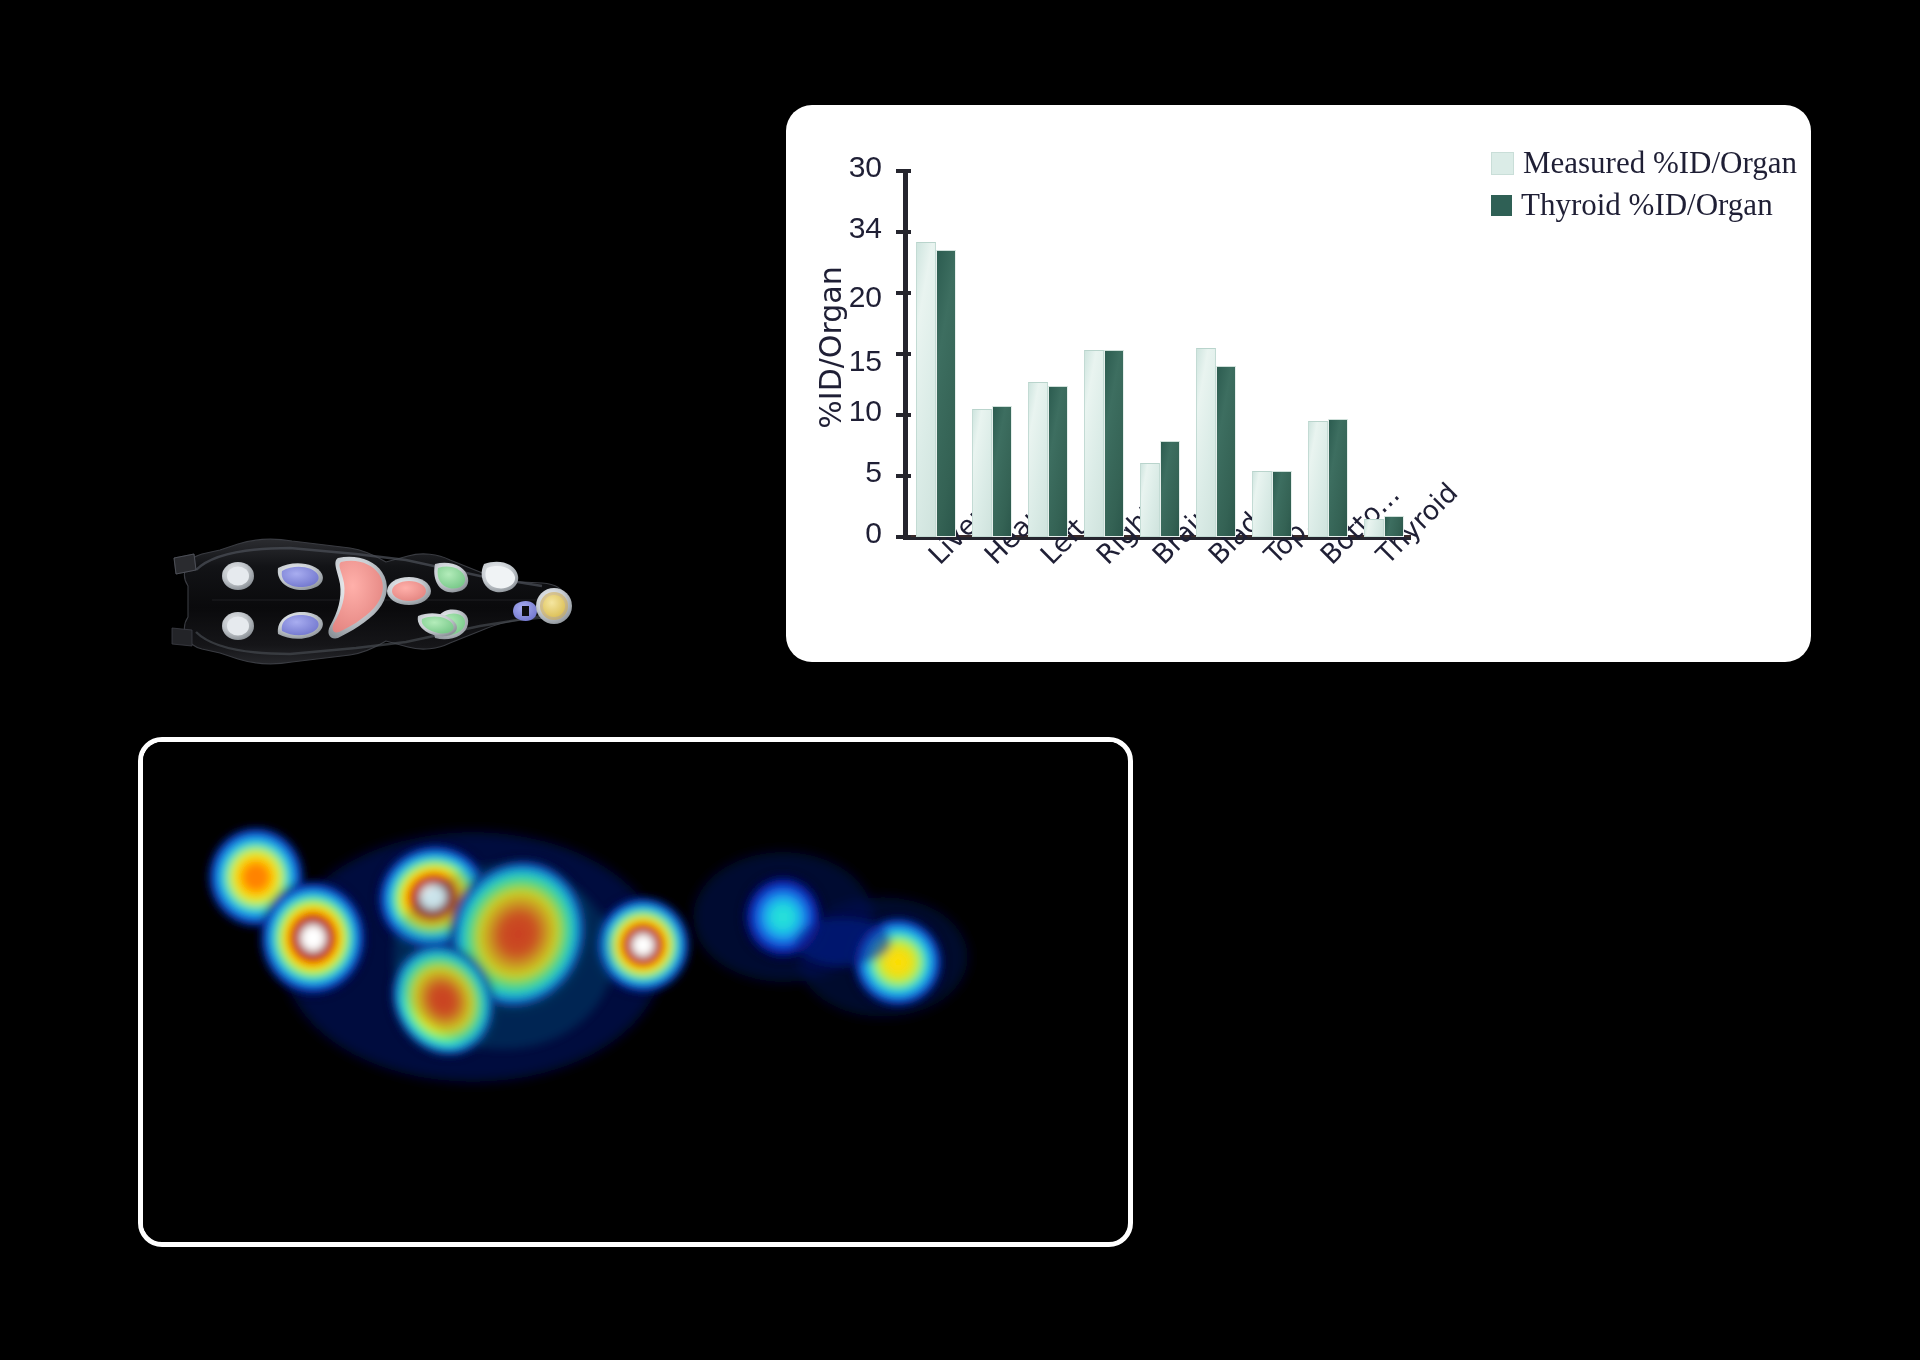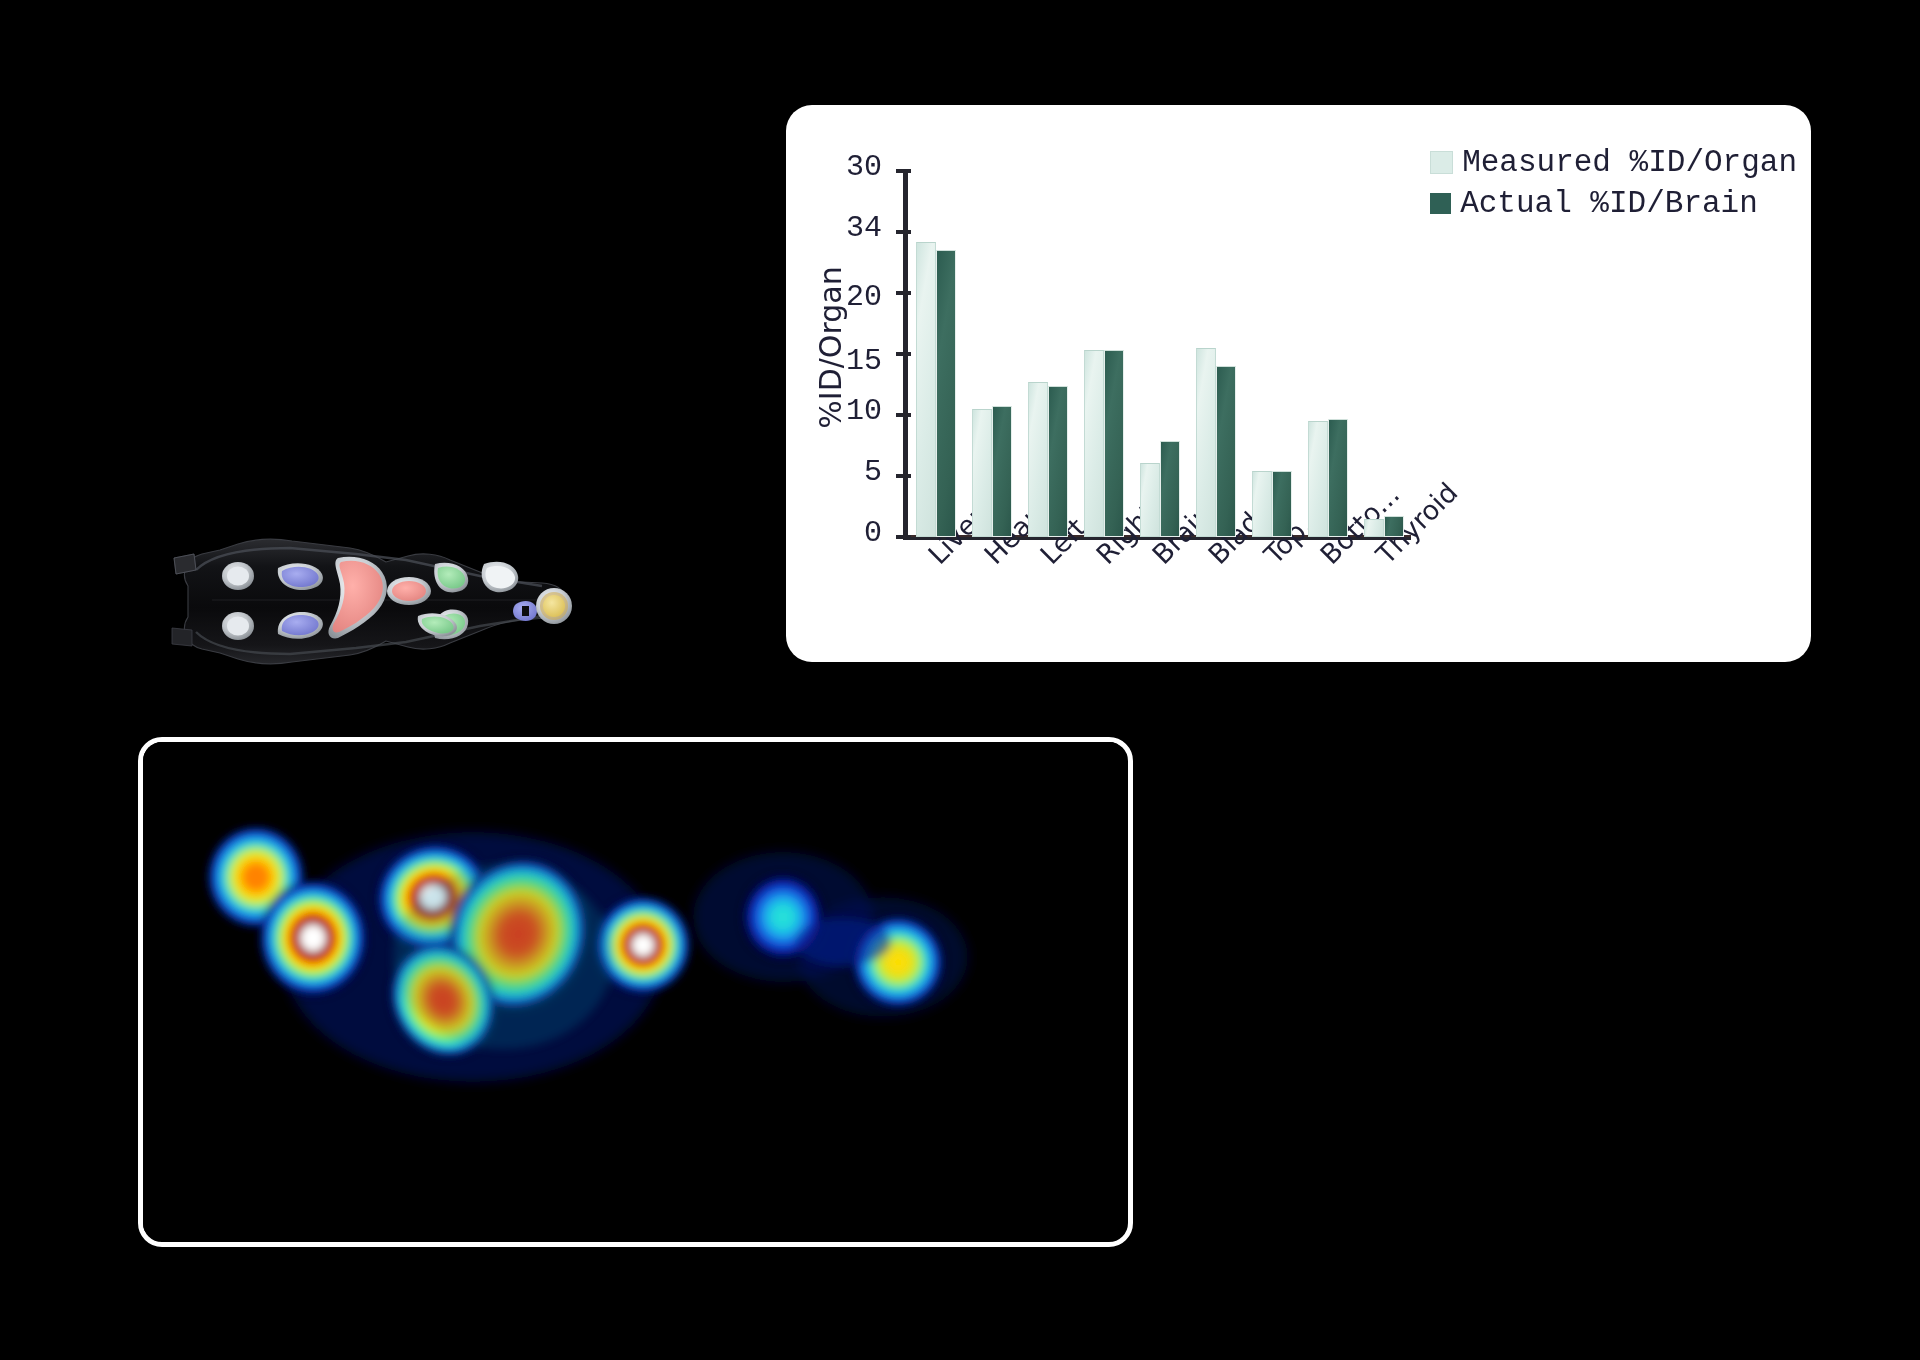--- a/index.html
+++ b/index.html
@@ -24,21 +24,21 @@
     font-size:44px;color:#1f1f35;letter-spacing:1px;
     font-family:"DejaVu Sans", sans-serif;font-weight:400;
   }
   #legend{
     position:absolute;right:14px;top:40px;text-align:left;
   }
   .legend-row{display:flex;align-items:center;margin-bottom:6px;}
   .legend-swatch{width:21px;height:21px;margin-right:9px;display:inline-block;}
   .legend-text{
     font-size:31px;color:#1f1f35;white-space:nowrap;
-    font-family:Liberation Mono, monospace;
+    font-family:Liberation Serif, serif;
   }
 
   
   #plot{
     position:absolute;left:0;top:0;width:1025px;height:557px;
   }
   #y-axis-title{
     position:absolute;left:-86px;top:225px;width:260px;
     transform:rotate(-90deg);text-align:center;
     font-size:30px;color:#1f1f35;
@@ -55,21 +55,21 @@
   #axis-h2{
     position:absolute;left:117px;top:430px;width:508px;height:2px;
     background:#3a2a2a;
   }
   .ytick{
     position:absolute;left:110px;width:15px;height:4px;background:#25252e;
   }
   .ytick-label{
     position:absolute;right:0;width:56px;text-align:right;
     font-size:30px;color:#1f1f35;line-height:1;
-    font-family:Liberation Mono, monospace;
+    font-family:Liberation Sans, sans-serif;
   }
   #bars{
     position:absolute;left:122px;top:66px;width:504px;height:366px;
   }
   .group{
     position:absolute;bottom:0;height:366px;
   }
   .bar{
     position:absolute;bottom:0;box-sizing:border-box;
   }
@@ -211,21 +211,21 @@
 <div id="chart-panel">
 
 
   <div id="legend">
     <div class="legend-row">
       <span class="legend-swatch" style="background:#dbece7;border:1px solid #c9ded8;"></span>
       <span class="legend-text">Measured %ID/Organ</span>
     </div>
     <div class="legend-row">
       <span class="legend-swatch" style="background:#2f6055;"></span>
-      <span class="legend-text">Actual %ID/Brain</span>
+      <span class="legend-text">Thyroid %ID/Organ</span>
     </div>
   </div>
 
   <div id="plot">
     <div id="y-axis-title">%ID/Organ</div>
     <div id="axis-v"></div>
     <div id="axis-h"></div>
     <div id="axis-h2"></div>
     <div id="yticks">
         <div class="ytick" style="top: 430px;"></div>

